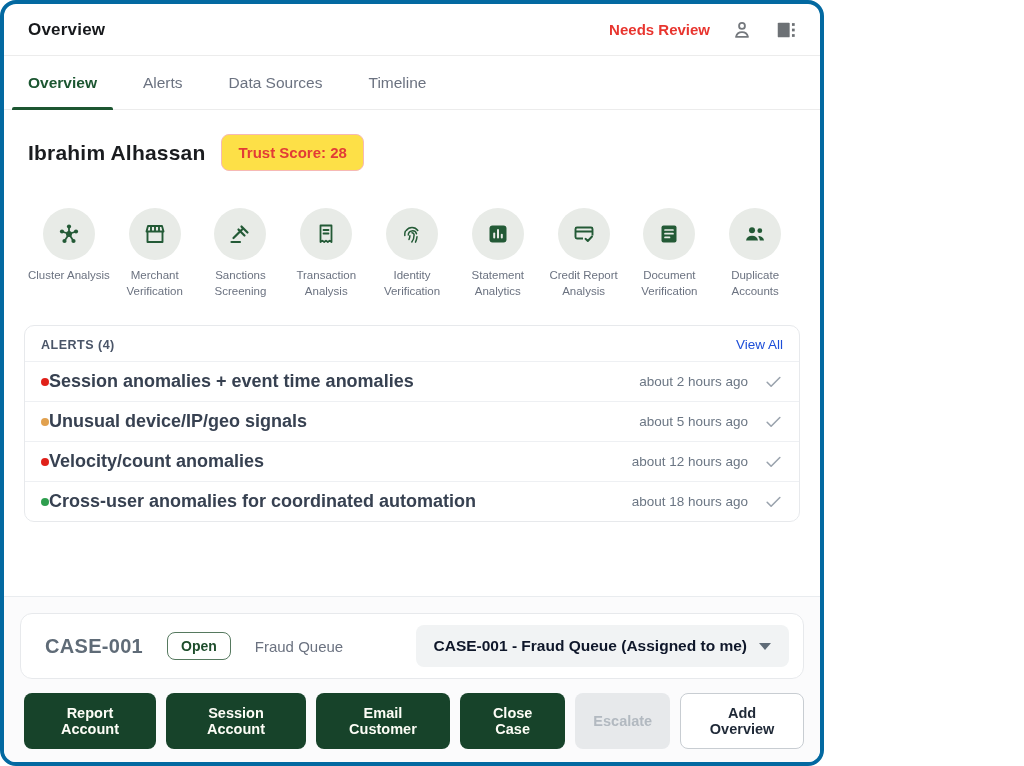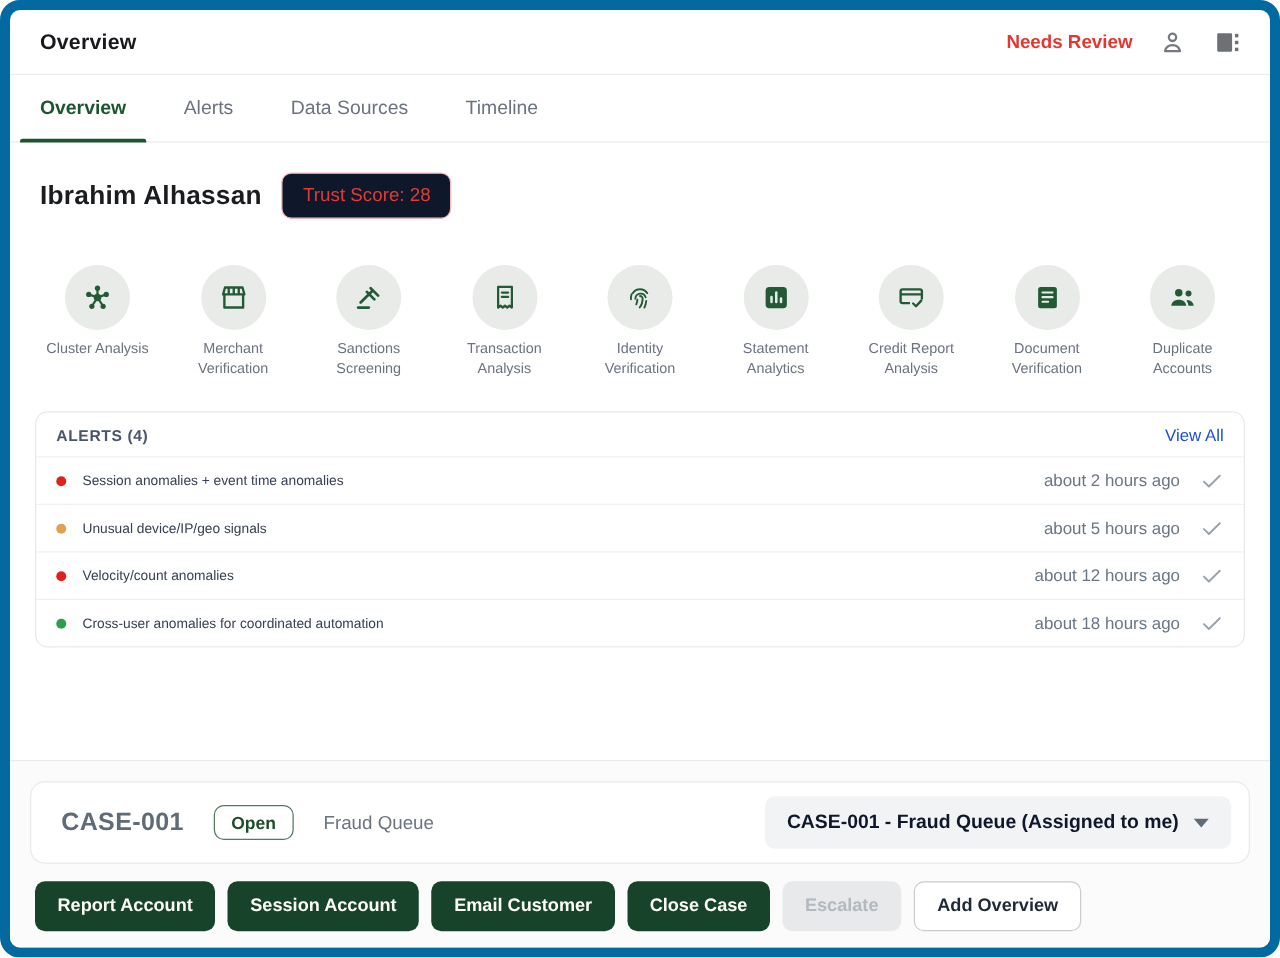--- a/index.html
+++ b/index.html
@@ -1,20 +1,20 @@
 <!DOCTYPE html>
 <html><head>
 <meta charset="utf-8">
 <style>
   * { margin:0; padding:0; box-sizing:border-box; }
   html,body { background:#fff; }
   body { font-family:"Liberation Sans", sans-serif; }
   .page {
-    width:1024px; height:766px;
-    border:8px solid #0369a1; border-radius:16px;
+    width:824px; height:766px;
+    border:4px solid #0369a1; border-radius:16px;
     background:#fff; overflow:hidden;
     display:flex; flex-direction:column;
   }
   
   .header {
     height:52px; flex:0 0 auto;
     display:flex; align-items:center;
     padding:0 22px 0 24px;
     border-bottom:1px solid #ececec;
   }
@@ -38,22 +38,22 @@
   .tab.active { color:#1c5631; font-weight:700; }
   .tab.active::after {
     content:""; position:absolute; left:0; right:0; bottom:-1px;
     height:3px; background:#1c5631; border-radius:2px 2px 0 0;
   }
   
   .customer-row { display:flex; align-items:center; gap:16px; margin:24px 24px 12px; flex:0 0 auto; }
   .customer-name { font-size:21px; font-weight:700; color:#1a1c1f; letter-spacing:.2px; }
   .trust-badge {
     border:1px solid #f6b9b5; border-radius:8px;
-    padding:9px 16px; color:#e23b36; font-size:15px; font-weight:400;
-    background:#0f172a;
+    padding:9px 16px; color:#e23b36; font-size:15px; font-weight:700;
+    background:#fde047;
   }
   
   .services { display:flex; justify-content:space-between; margin:25px 22px 0; flex:0 0 auto; }
   .service { display:flex; flex-direction:column; align-items:center; width:96px; cursor:pointer; }
   .service-circle {
     width:52px; height:52px; border-radius:50%;
     background:#e8ebe7; color:#235a36;
     display:flex; align-items:center; justify-content:center;
   }
   .service-circle svg { width:24px; height:24px; }
@@ -61,21 +61,21 @@
     margin-top:8px; font-size:11.5px; line-height:1.35; color:#6b7280;
     text-align:center; max-width:88px;
   }
   
   .alerts-panel { margin:26px 20px 0; border:1px solid #e7e9ec; border-radius:10px; flex:0 0 auto; background:#fff; }
   .alerts-header { display:flex; align-items:center; justify-content:space-between; padding:11px 16px 9px; }
   .alerts-title { font-size:12.5px; font-weight:700; color:#4a5568; letter-spacing:.5px; }
   .view-all { font-size:13.5px; color:#1d4ed8; cursor:pointer; }
   .alert-row { display:flex; align-items:center; padding:9px 16px; border-top:1px solid #eef0f3; }
   .alert-dot { width:8px; height:8px; border-radius:50%; flex:0 0 auto; }
-  .alert-text { margin-left:13px; font-size:11px; color:#374151; }
+  .alert-text { margin-left:0; font-size:18px; color:#374151;font-weight:bold; }
   .alert-time { margin-left:auto; font-size:13.5px; color:#6b7684; }
   .alert-check { margin-left:16px; width:19px; height:19px; color:#9aa3ad; cursor:pointer; display:flex; }
   .alert-check svg { width:19px; height:19px; }
   
   .spacer { flex:1 1 auto; }
   .bottom { flex:0 0 auto; border-top:1px solid #e9ecef; background:#fbfbfc; padding-bottom:13px; }
   .case-bar {
     margin:16px 16px 0; background:#fff;
     border:1px solid #e7e9ec; border-radius:12px;
     padding:11px 14px 11px 24px; display:flex; align-items:center;

